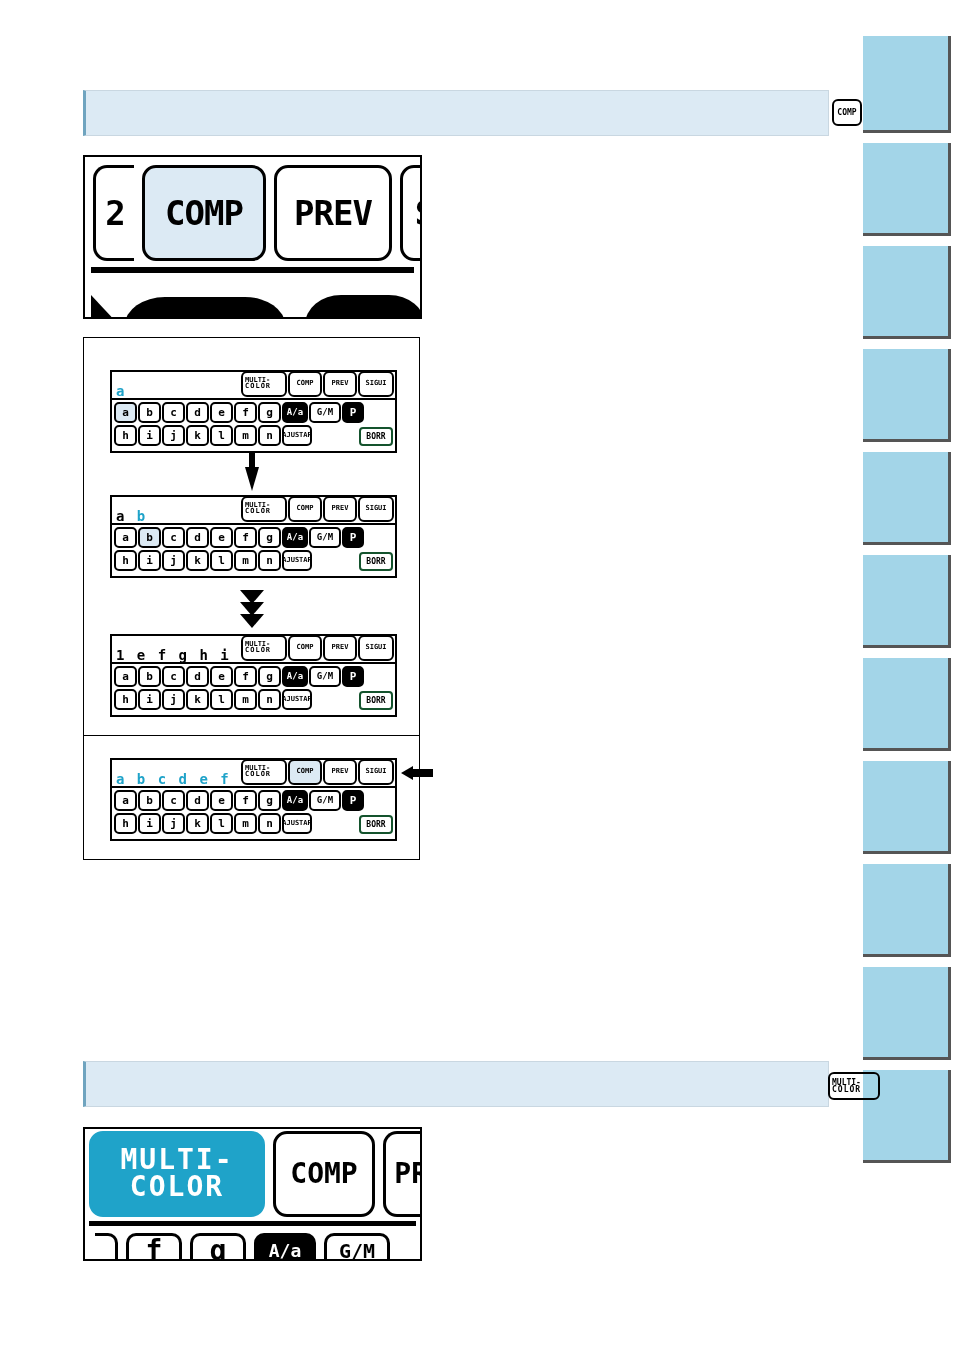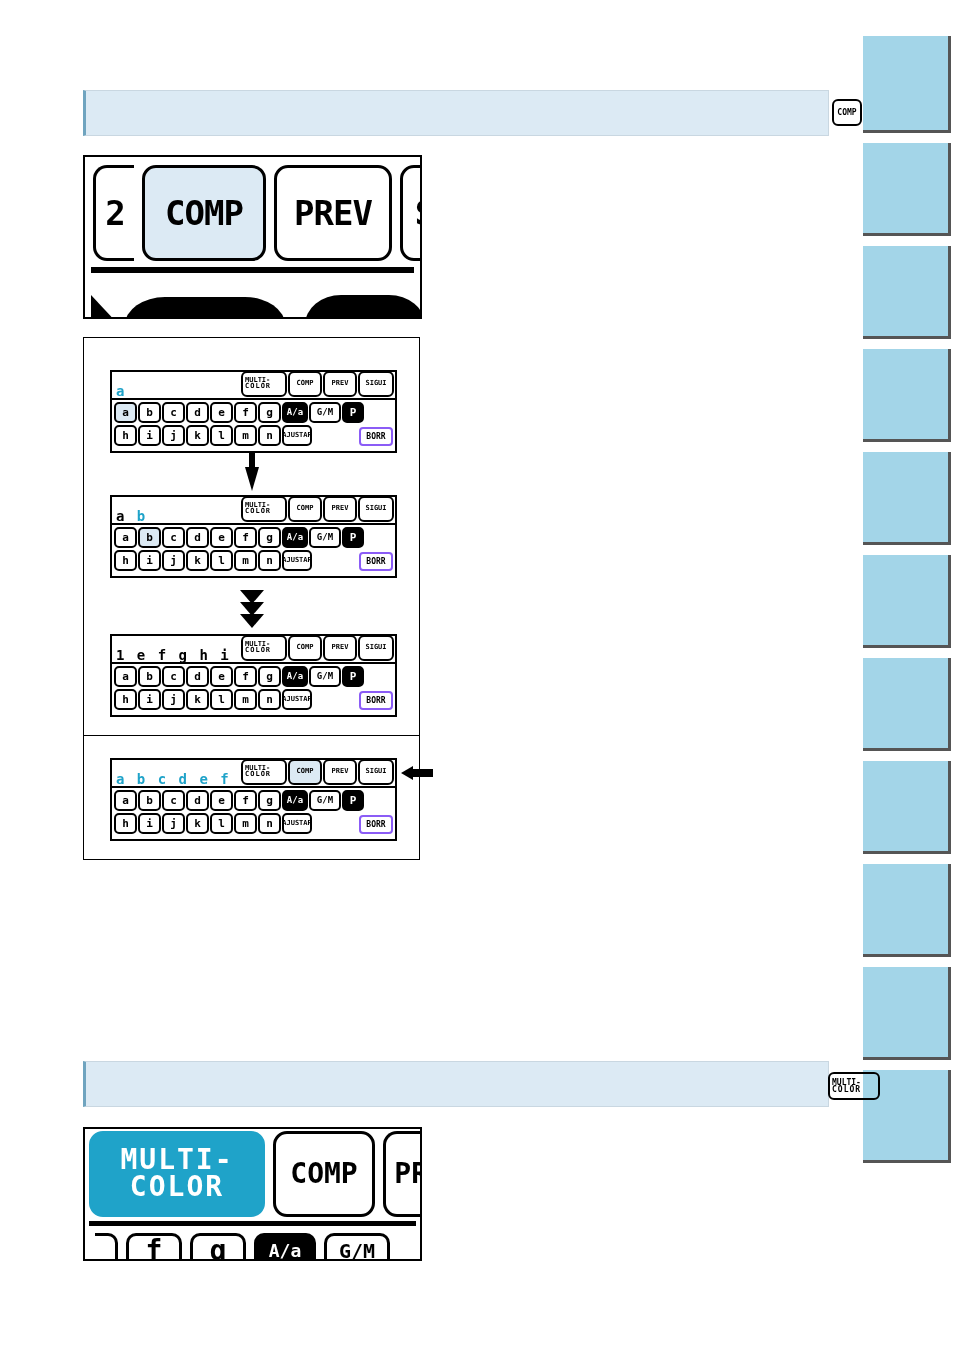--- a/index.html
+++ b/index.html
@@ -51,21 +51,21 @@
 .lcd .tbtn.sigui{width:28px}
 .lcd .keys{padding:2px 2px 3px}
 .lcd .krow{display:flex;gap:1px;margin-bottom:2px}
 .lcd .key{border:2px solid #000;border-radius:5px;width:19px;height:17px;display:flex;align-items:center;justify-content:center;font:700 11px/1 monospace}
 .lcd .key.sel{background:#dceaf4}
 .lcd .key.aa{width:22px;background:#000;color:#fff;position:relative;font-size:9px}
 .lcd .key.gm{width:28px;font-size:9px}
 .lcd .key.p{width:18px;background:#000;color:#fff}
 .lcd .key.ajus{width:26px;font:700 7px/.85 monospace}
 .lcd .spacer{flex:1}
-.lcd .borr{border:2px solid #8b5cf6;border-radius:4px;width:30px;height:15px;display:flex;align-items:center;justify-content:center;font:700 8px/1 monospace;margin-top:2px}
+.lcd .borr{border:2px solid #14532d;border-radius:4px;width:30px;height:15px;display:flex;align-items:center;justify-content:center;font:700 8px/1 monospace;margin-top:2px}
 
 
 .arrow-down{width:0;height:0;margin:14px auto 4px;border-left:7px solid transparent;border-right:7px solid transparent;border-top:24px solid #000;position:relative}
 .arrow-down:before{content:'';position:absolute;left:-3px;top:-40px;width:6px;height:18px;background:#000}
 .tri3{margin:12px auto 8px;width:24px}
 .tri3 .tri{width:0;height:0;border-left:12px solid transparent;border-right:12px solid transparent;border-top:14px solid #000;margin-bottom:-2px}
 
 .leftarrow{position:absolute;right:-38px;top:6px;width:32px;height:14px}
 .leftarrow:before{content:'';position:absolute;right:0;top:3px;width:20px;height:8px;background:#000}
 .leftarrow:after{content:'';position:absolute;left:0;top:0;border-top:7px solid transparent;border-bottom:7px solid transparent;border-right:12px solid #000}

